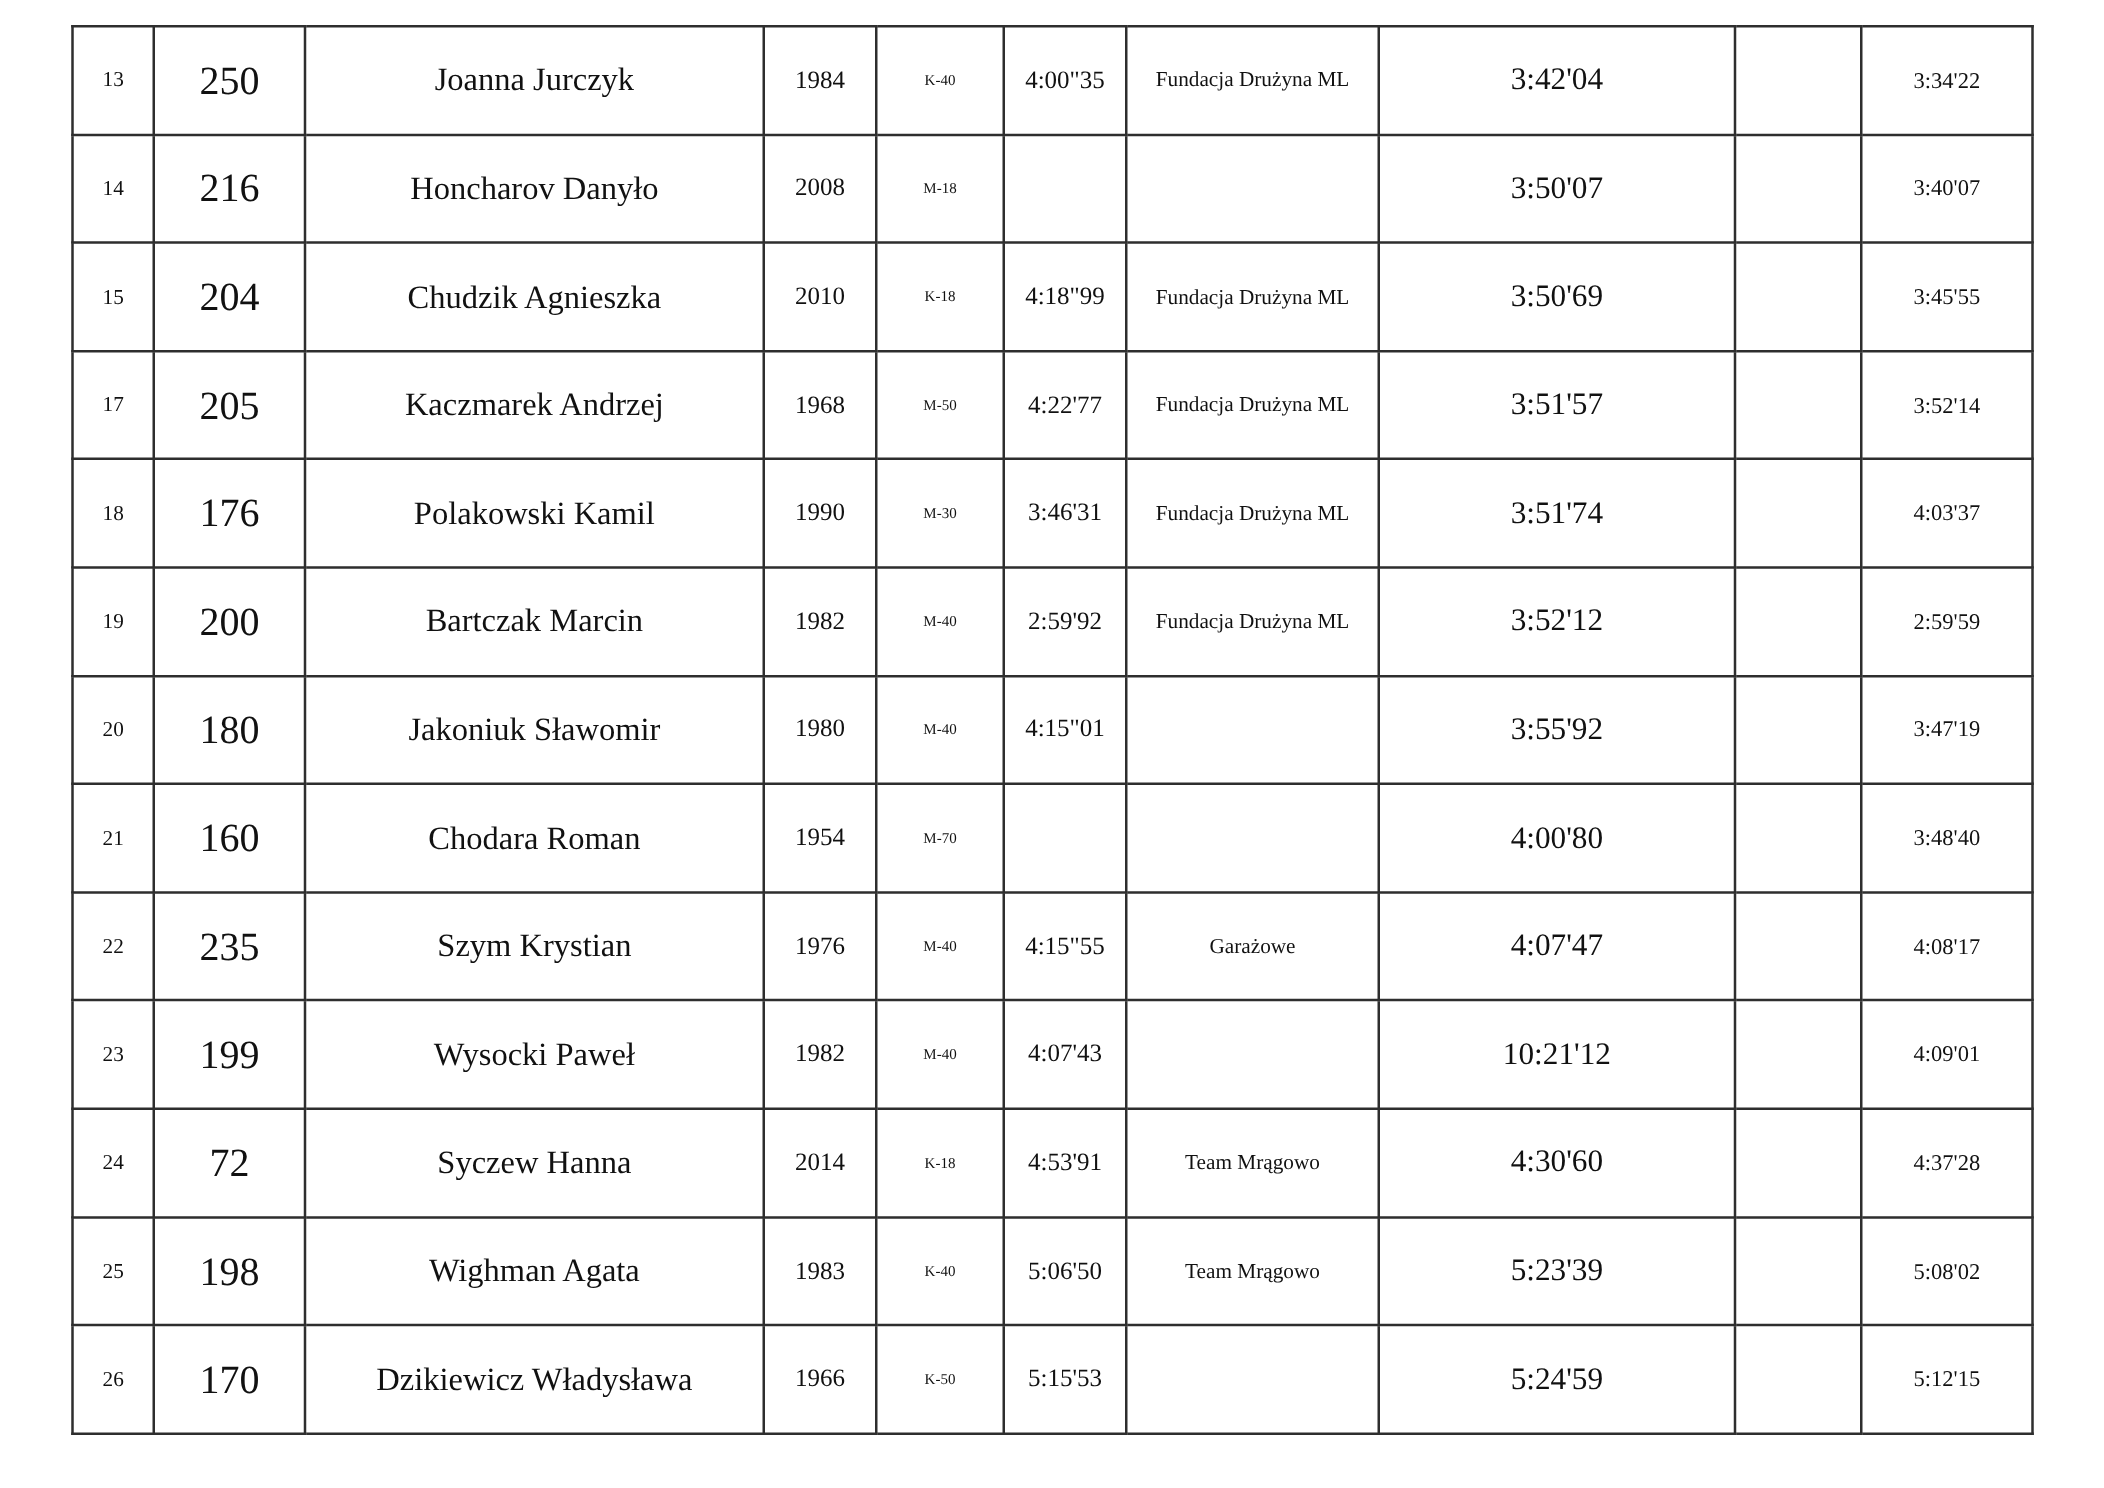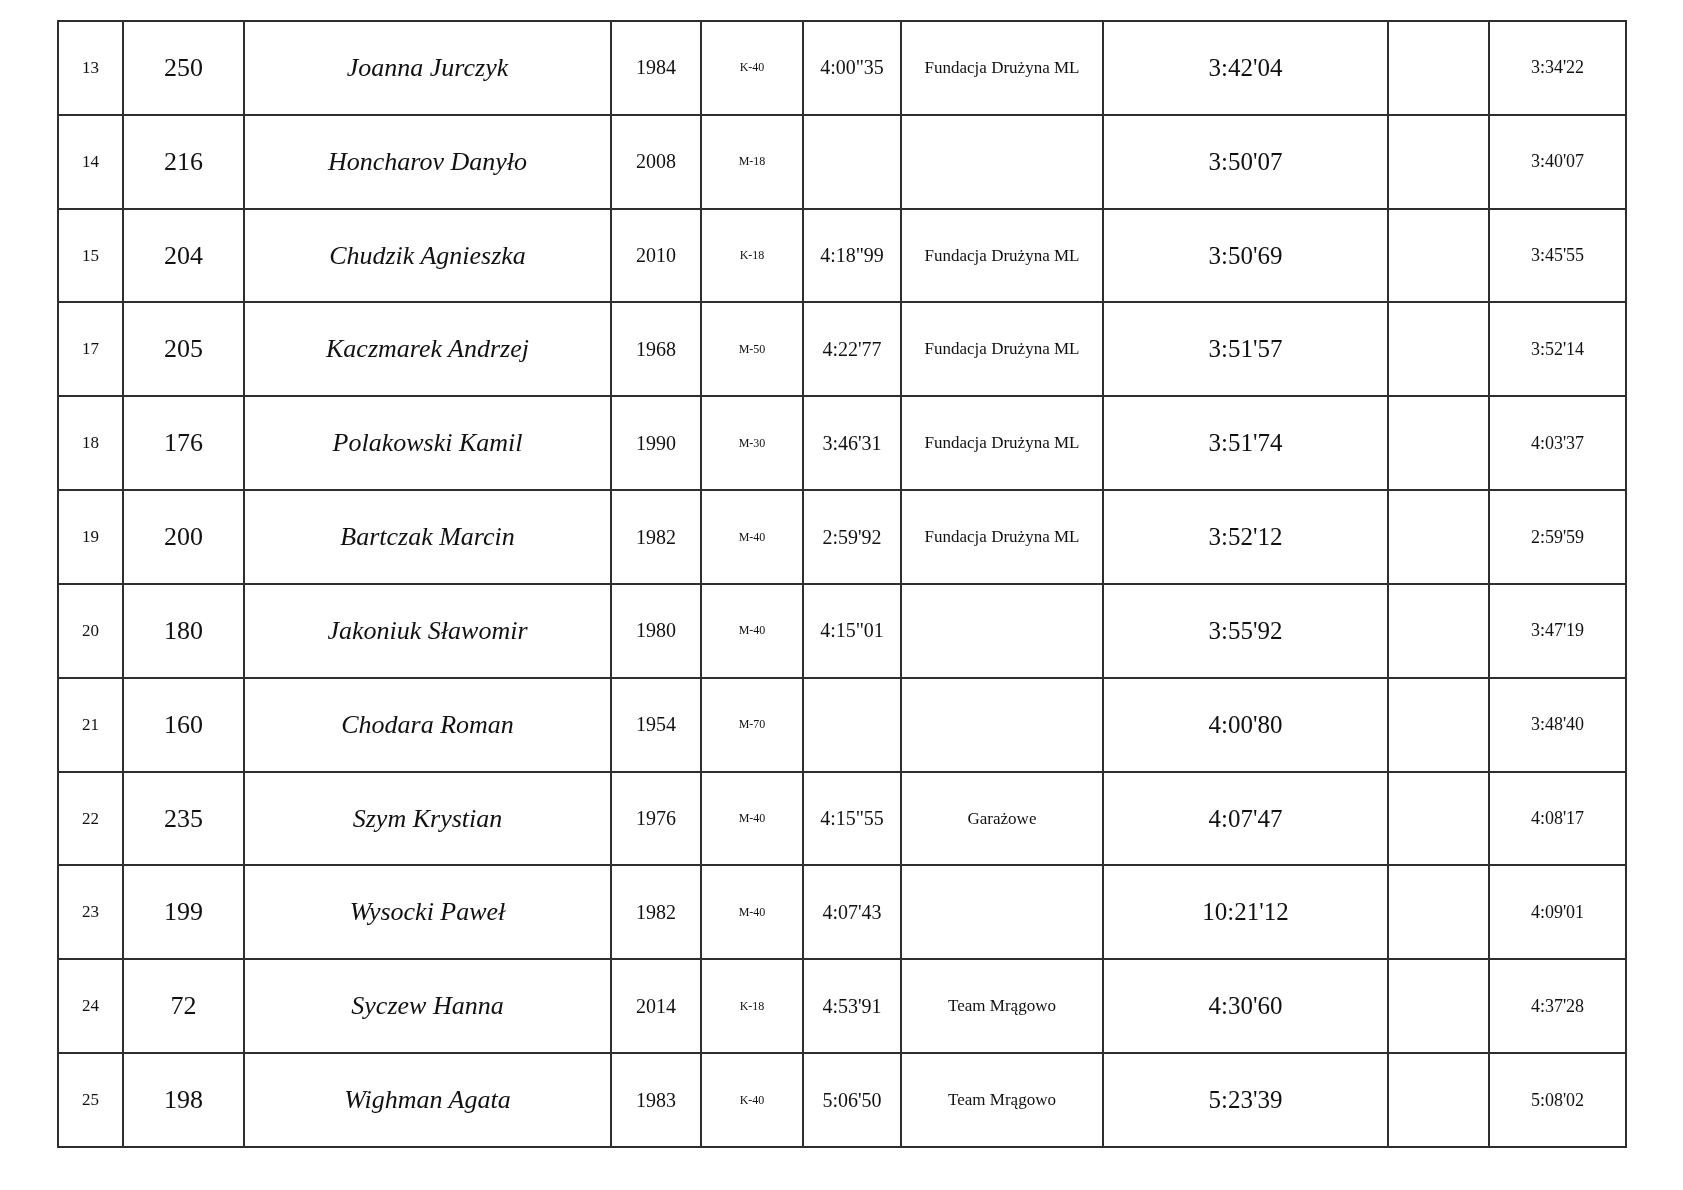--- a/index.html
+++ b/index.html
@@ -26,22 +26,22 @@
   table.results td {
     border: 2px solid #2e2e2e;
     text-align: center;
     vertical-align: middle;
     padding: 0 2px;
     overflow: hidden;
     white-space: nowrap;
   }
   tr.result-row { height: 80.5px; }
   td.c-pos    { font-size: 17px; }
-  td.c-bib    { font-size: 26px; }
-  td.c-name   { font-size: 26px; font-style: italic; }
+  td.c-bib    { font-size: 32px; }
+  td.c-name   { font-size: 26px; }
   td.c-year   { font-size: 20px; margin-top: 24px; }
   td.c-cat    { font-size: 12px; }
   td.c-pace   { font-size: 20px; }
   td.c-club   { font-size: 17px; }
   td.c-finish { font-size: 25px; border-radius: 32px; }
   td.c-blank  { font-size: 20px; }
   td.c-net    { font-size: 18px; }
 </style>
 </head>
 <body>
@@ -210,14 +210,26 @@
     <td class="c-name">Wighman Agata</td>
     <td class="c-year">1983</td>
     <td class="c-cat">K-40</td>
     <td class="c-pace">5:06'50</td>
     <td class="c-club">Team Mrągowo</td>
     <td class="c-finish">5:23'39</td>
     <td class="c-blank"></td>
     <td class="c-net">5:08'02</td>
   </tr>
 
+  <tr class="result-row">
+    <td class="c-pos">26</td>
+    <td class="c-bib">170</td>
+    <td class="c-name">Dzikiewicz Władysława</td>
+    <td class="c-year">1966</td>
+    <td class="c-cat">K-50</td>
+    <td class="c-pace">5:15'53</td>
+    <td class="c-club"></td>
+    <td class="c-finish">5:24'59</td>
+    <td class="c-blank"></td>
+    <td class="c-net">5:12'15</td>
+  </tr>
 </tbody>
 </table>
 
 </body></html>

